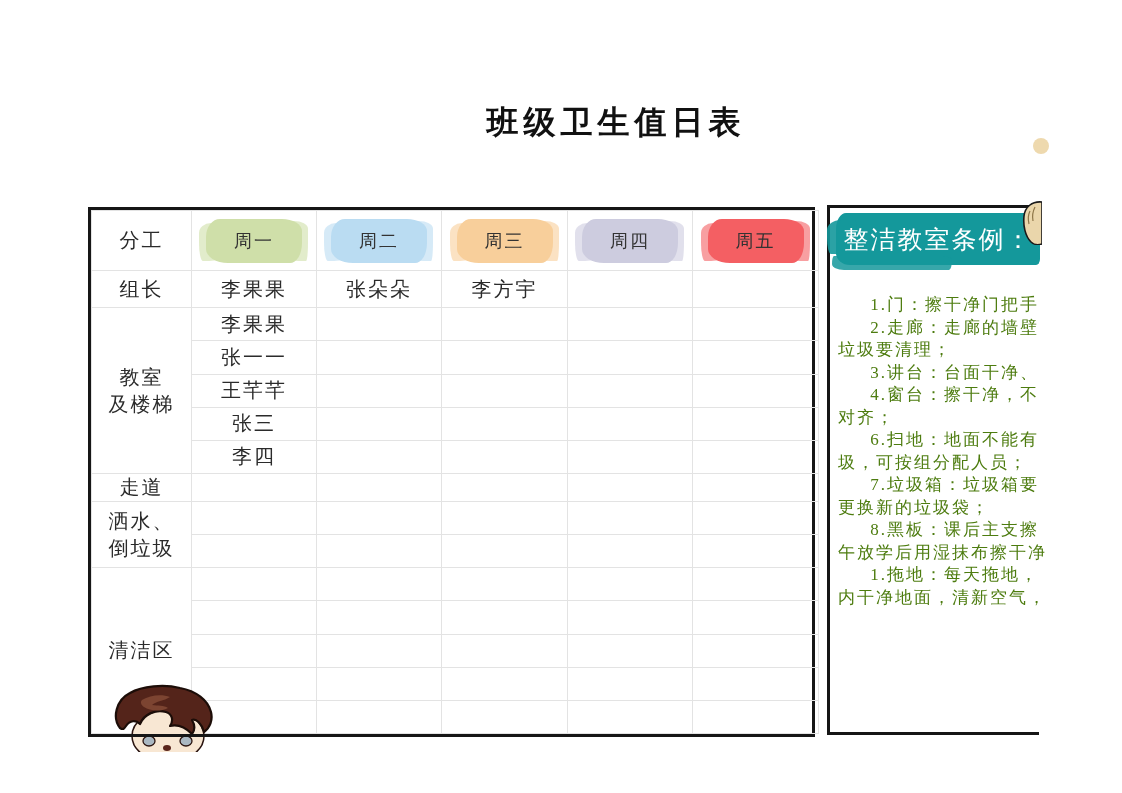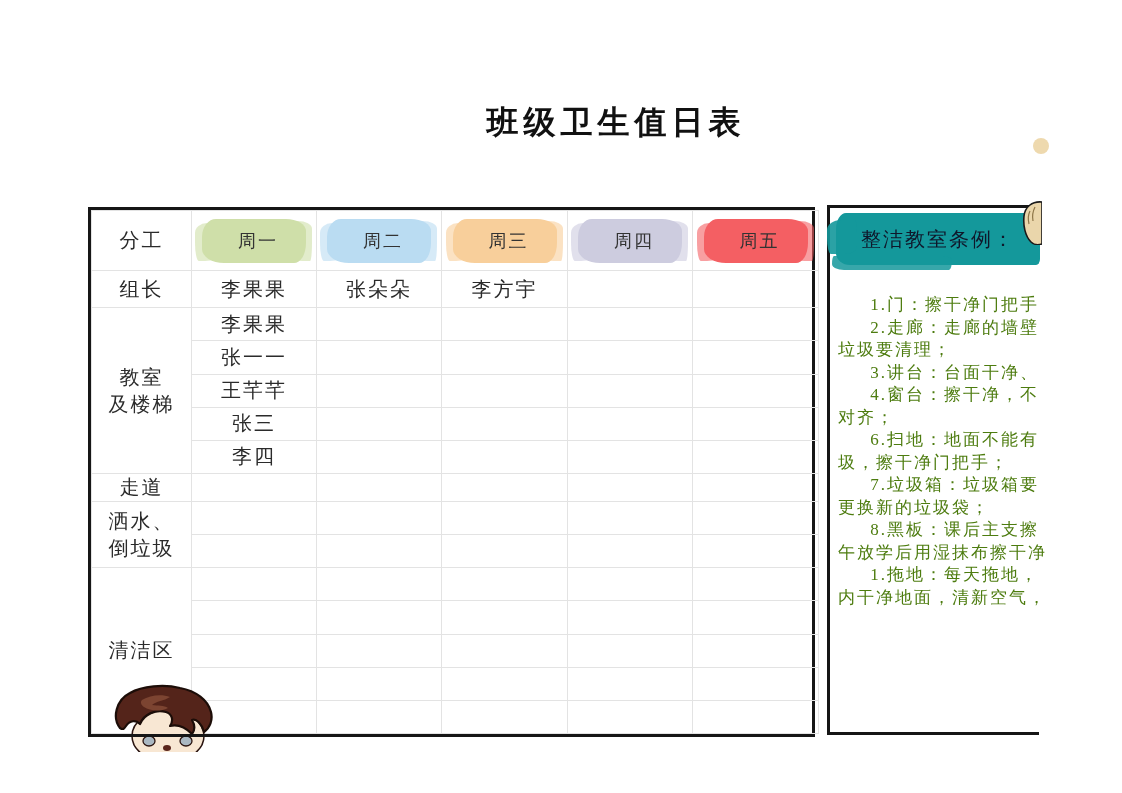--- a/index.html
+++ b/index.html
@@ -27,21 +27,20 @@
   tr.r{height:33px;}
   tr.r-corridor{height:28px;}
   td.corner{font-size:20px;}
   td.sec-label{font-size:20px;line-height:1.35;}
   .lbl-line{display:block;}
   
   .blob{
     position:relative;width:96px;height:44px;margin:0 auto;
     display:flex;align-items:center;justify-content:center;
     border-radius:14px 20px 12px 22px / 18px 12px 20px 14px;
-    padding-left:8px;
   }
   .blob::before{
     content:"";position:absolute;left:-7px;top:4px;width:24px;height:38px;
     background-color:inherit;opacity:.6;z-index:-1;
     border-radius:12px 2px 14px 4px / 10px 16px 6px 18px;
   }
   .blob::after{
     content:"";position:absolute;right:-6px;top:2px;width:22px;height:40px;
     background-color:inherit;opacity:.6;z-index:-1;
     border-radius:4px 14px 2px 12px / 16px 8px 18px 6px;
@@ -68,21 +67,21 @@
   .banner::before{
     content:"";position:absolute;left:-9px;top:7px;width:30px;height:34px;
     background-color:inherit;opacity:.9;z-index:-1;
     border-radius:14px 2px 12px 4px / 10px 14px 8px 16px;
   }
   .banner::after{
     content:"";position:absolute;left:-4px;bottom:-5px;width:120px;height:14px;
     background-color:inherit;opacity:.85;z-index:-1;
     border-radius:2px 10px 3px 12px / 8px 4px 10px 6px;
   }
-  .banner span{font-size:20px;letter-spacing:2px;color:#0f172a;}
+  .banner span{font-size:25px;letter-spacing:2px;color:#ffffff;}
   .rules{
     position:absolute;left:838px;top:294px;width:240px;z-index:1;
     font-size:17px;line-height:22.5px;letter-spacing:2px;color:#4d7c0f;white-space:nowrap;
   }
   .rules .line{height:22.5px;}
   .rules .ind{text-indent:1.9em;}
   
   .tan-dot{position:absolute;left:1033px;top:138px;width:16px;height:16px;border-radius:50%;background:#eed9ae;}
   .hand{position:absolute;left:1022px;top:201px;width:20px;height:44px;z-index:4;}
 </style>
@@ -278,21 +277,21 @@
 </div>
 
 <div class="rules">
   <div class="line ind">1.门：擦干净门把手</div>
   <div class="line ind">2.走廊：走廊的墙壁</div>
   <div class="line">垃圾要清理；</div>
   <div class="line ind">3.讲台：台面干净、</div>
   <div class="line ind">4.窗台：擦干净，不</div>
   <div class="line">对齐；</div>
   <div class="line ind">6.扫地：地面不能有</div>
-  <div class="line">圾，擦干净门把手；</div>
+  <div class="line">圾，可按组分配人员；</div>
   <div class="line ind">7.垃圾箱：垃圾箱要</div>
   <div class="line">更换新的垃圾袋；</div>
   <div class="line ind">8.黑板：课后主支擦</div>
   <div class="line">午放学后用湿抹布擦干净</div>
   <div class="line ind">1.拖地：每天拖地，</div>
   <div class="line">内干净地面，清新空气，</div>
 </div>
 
 <div class="tan-dot"></div>
 <svg class="hand" viewBox="0 0 20 44" xmlns="http://www.w3.org/2000/svg">

